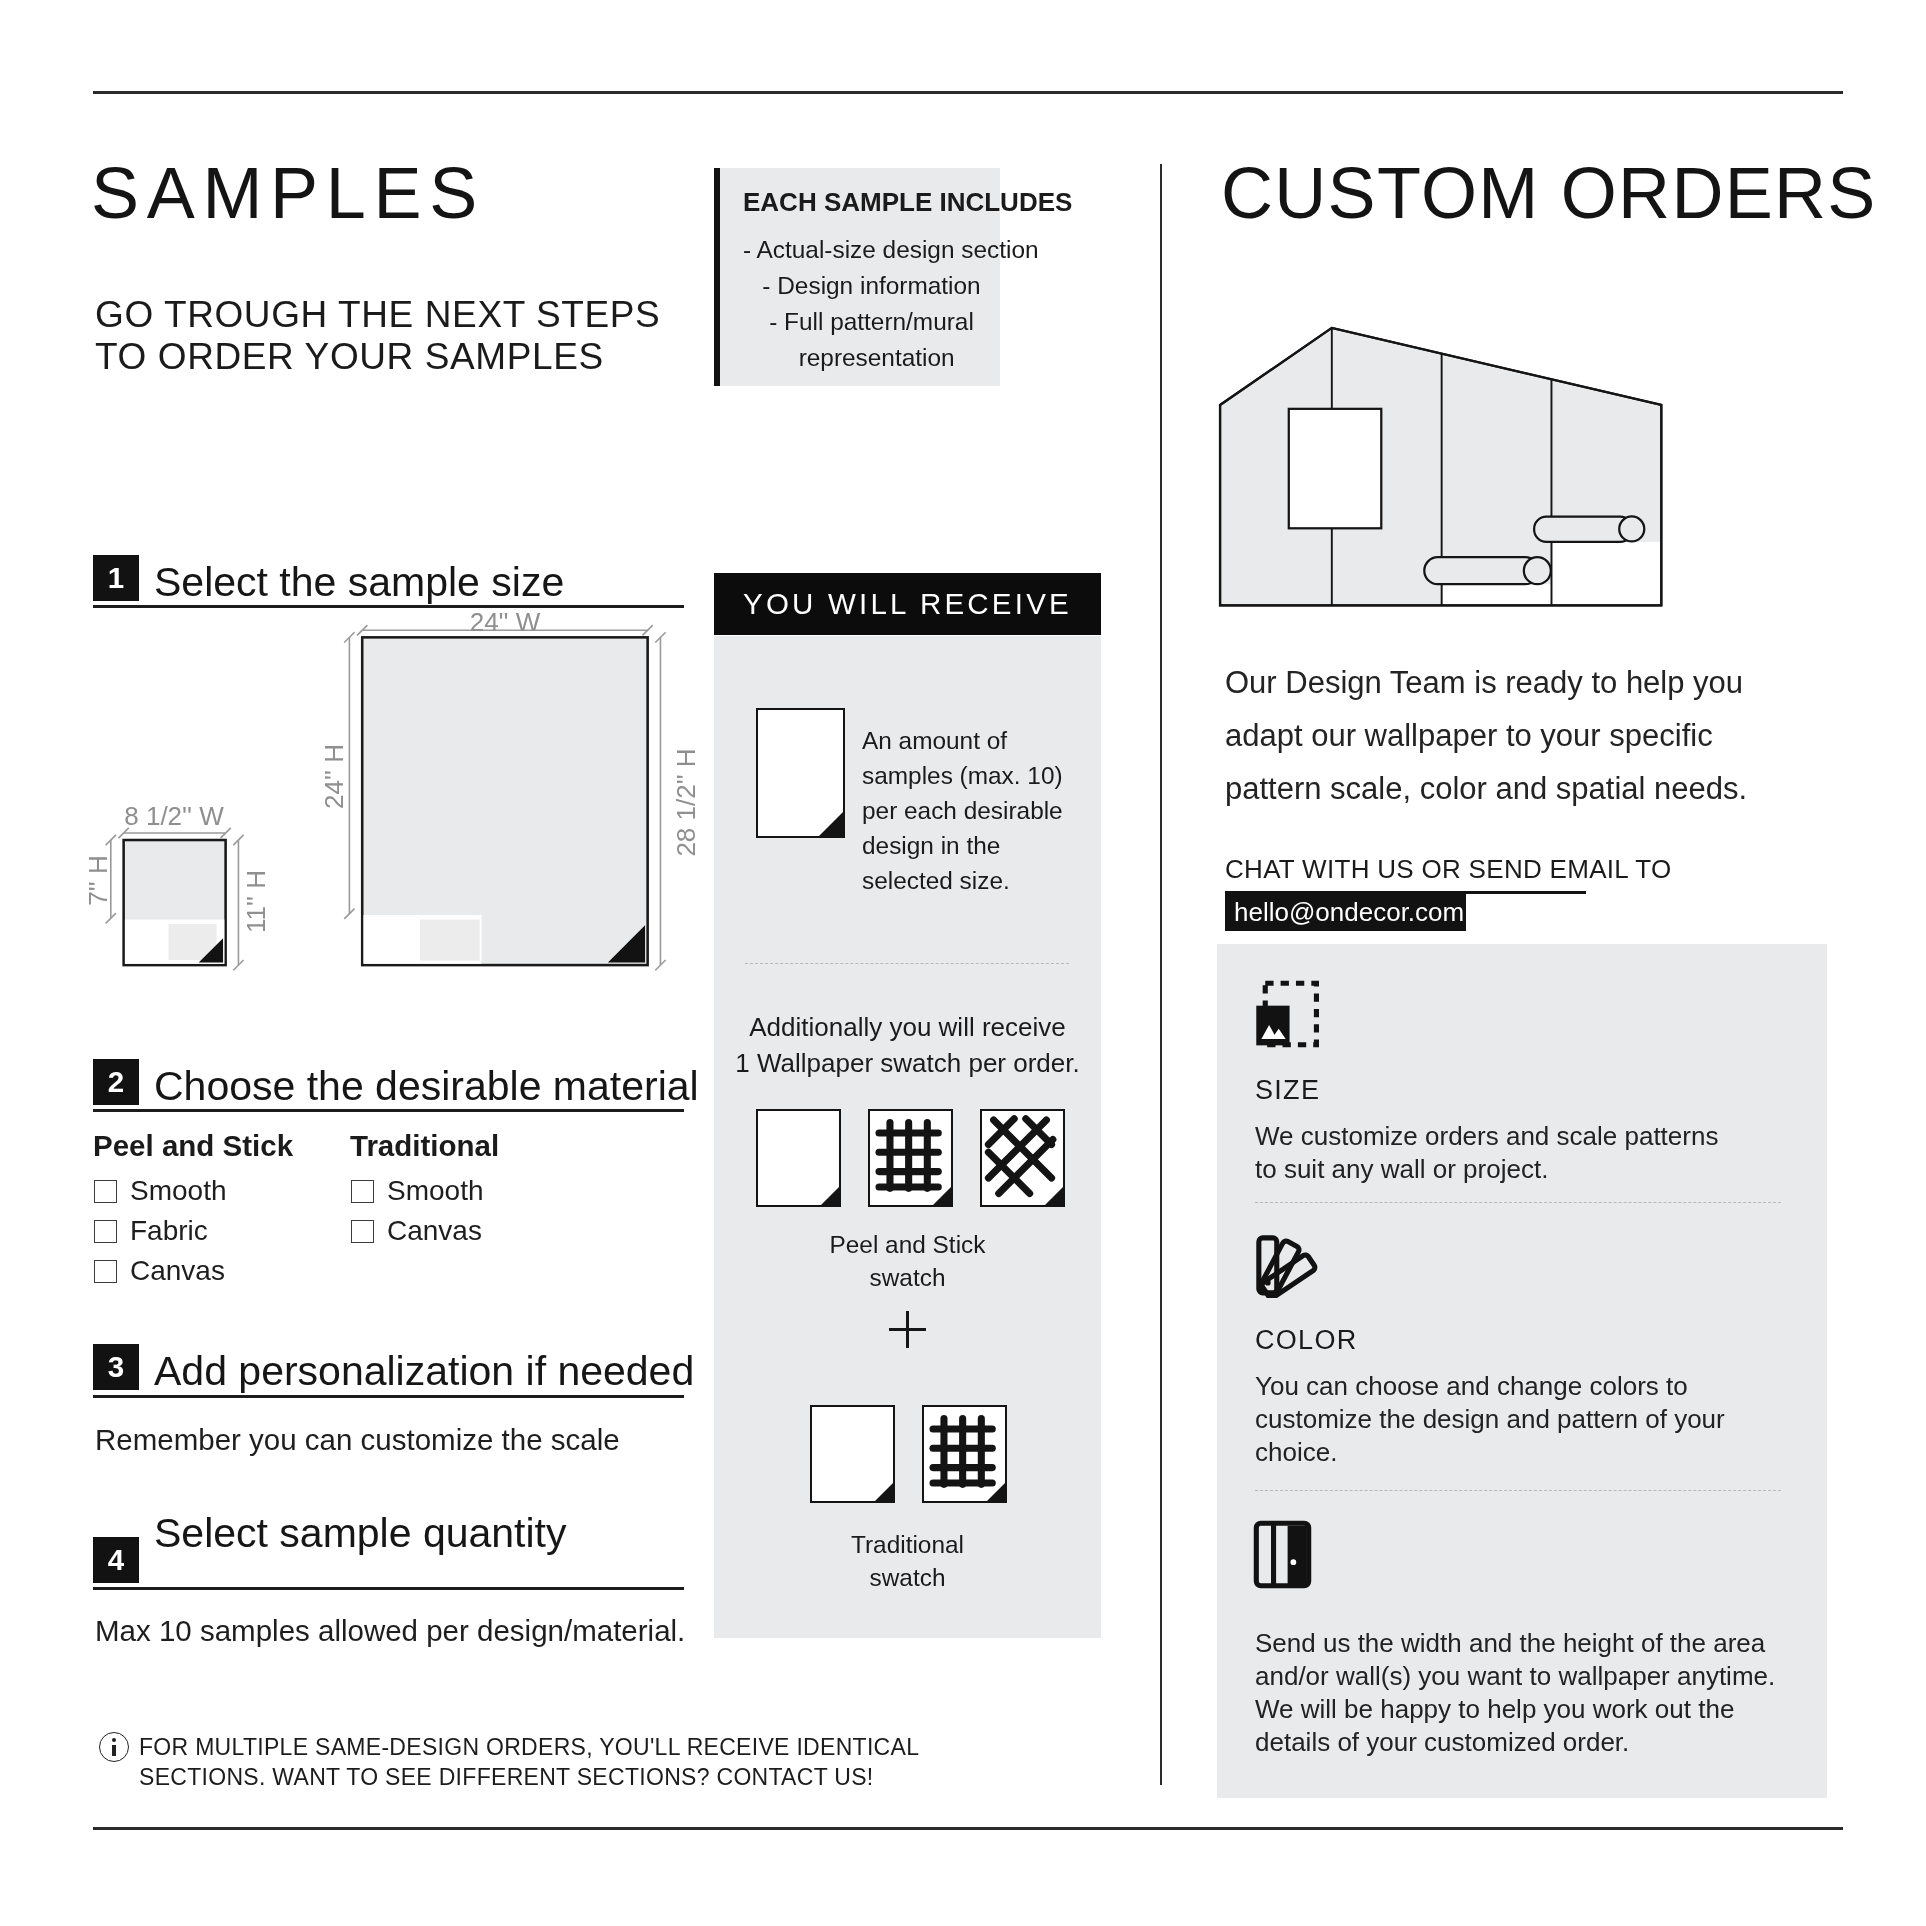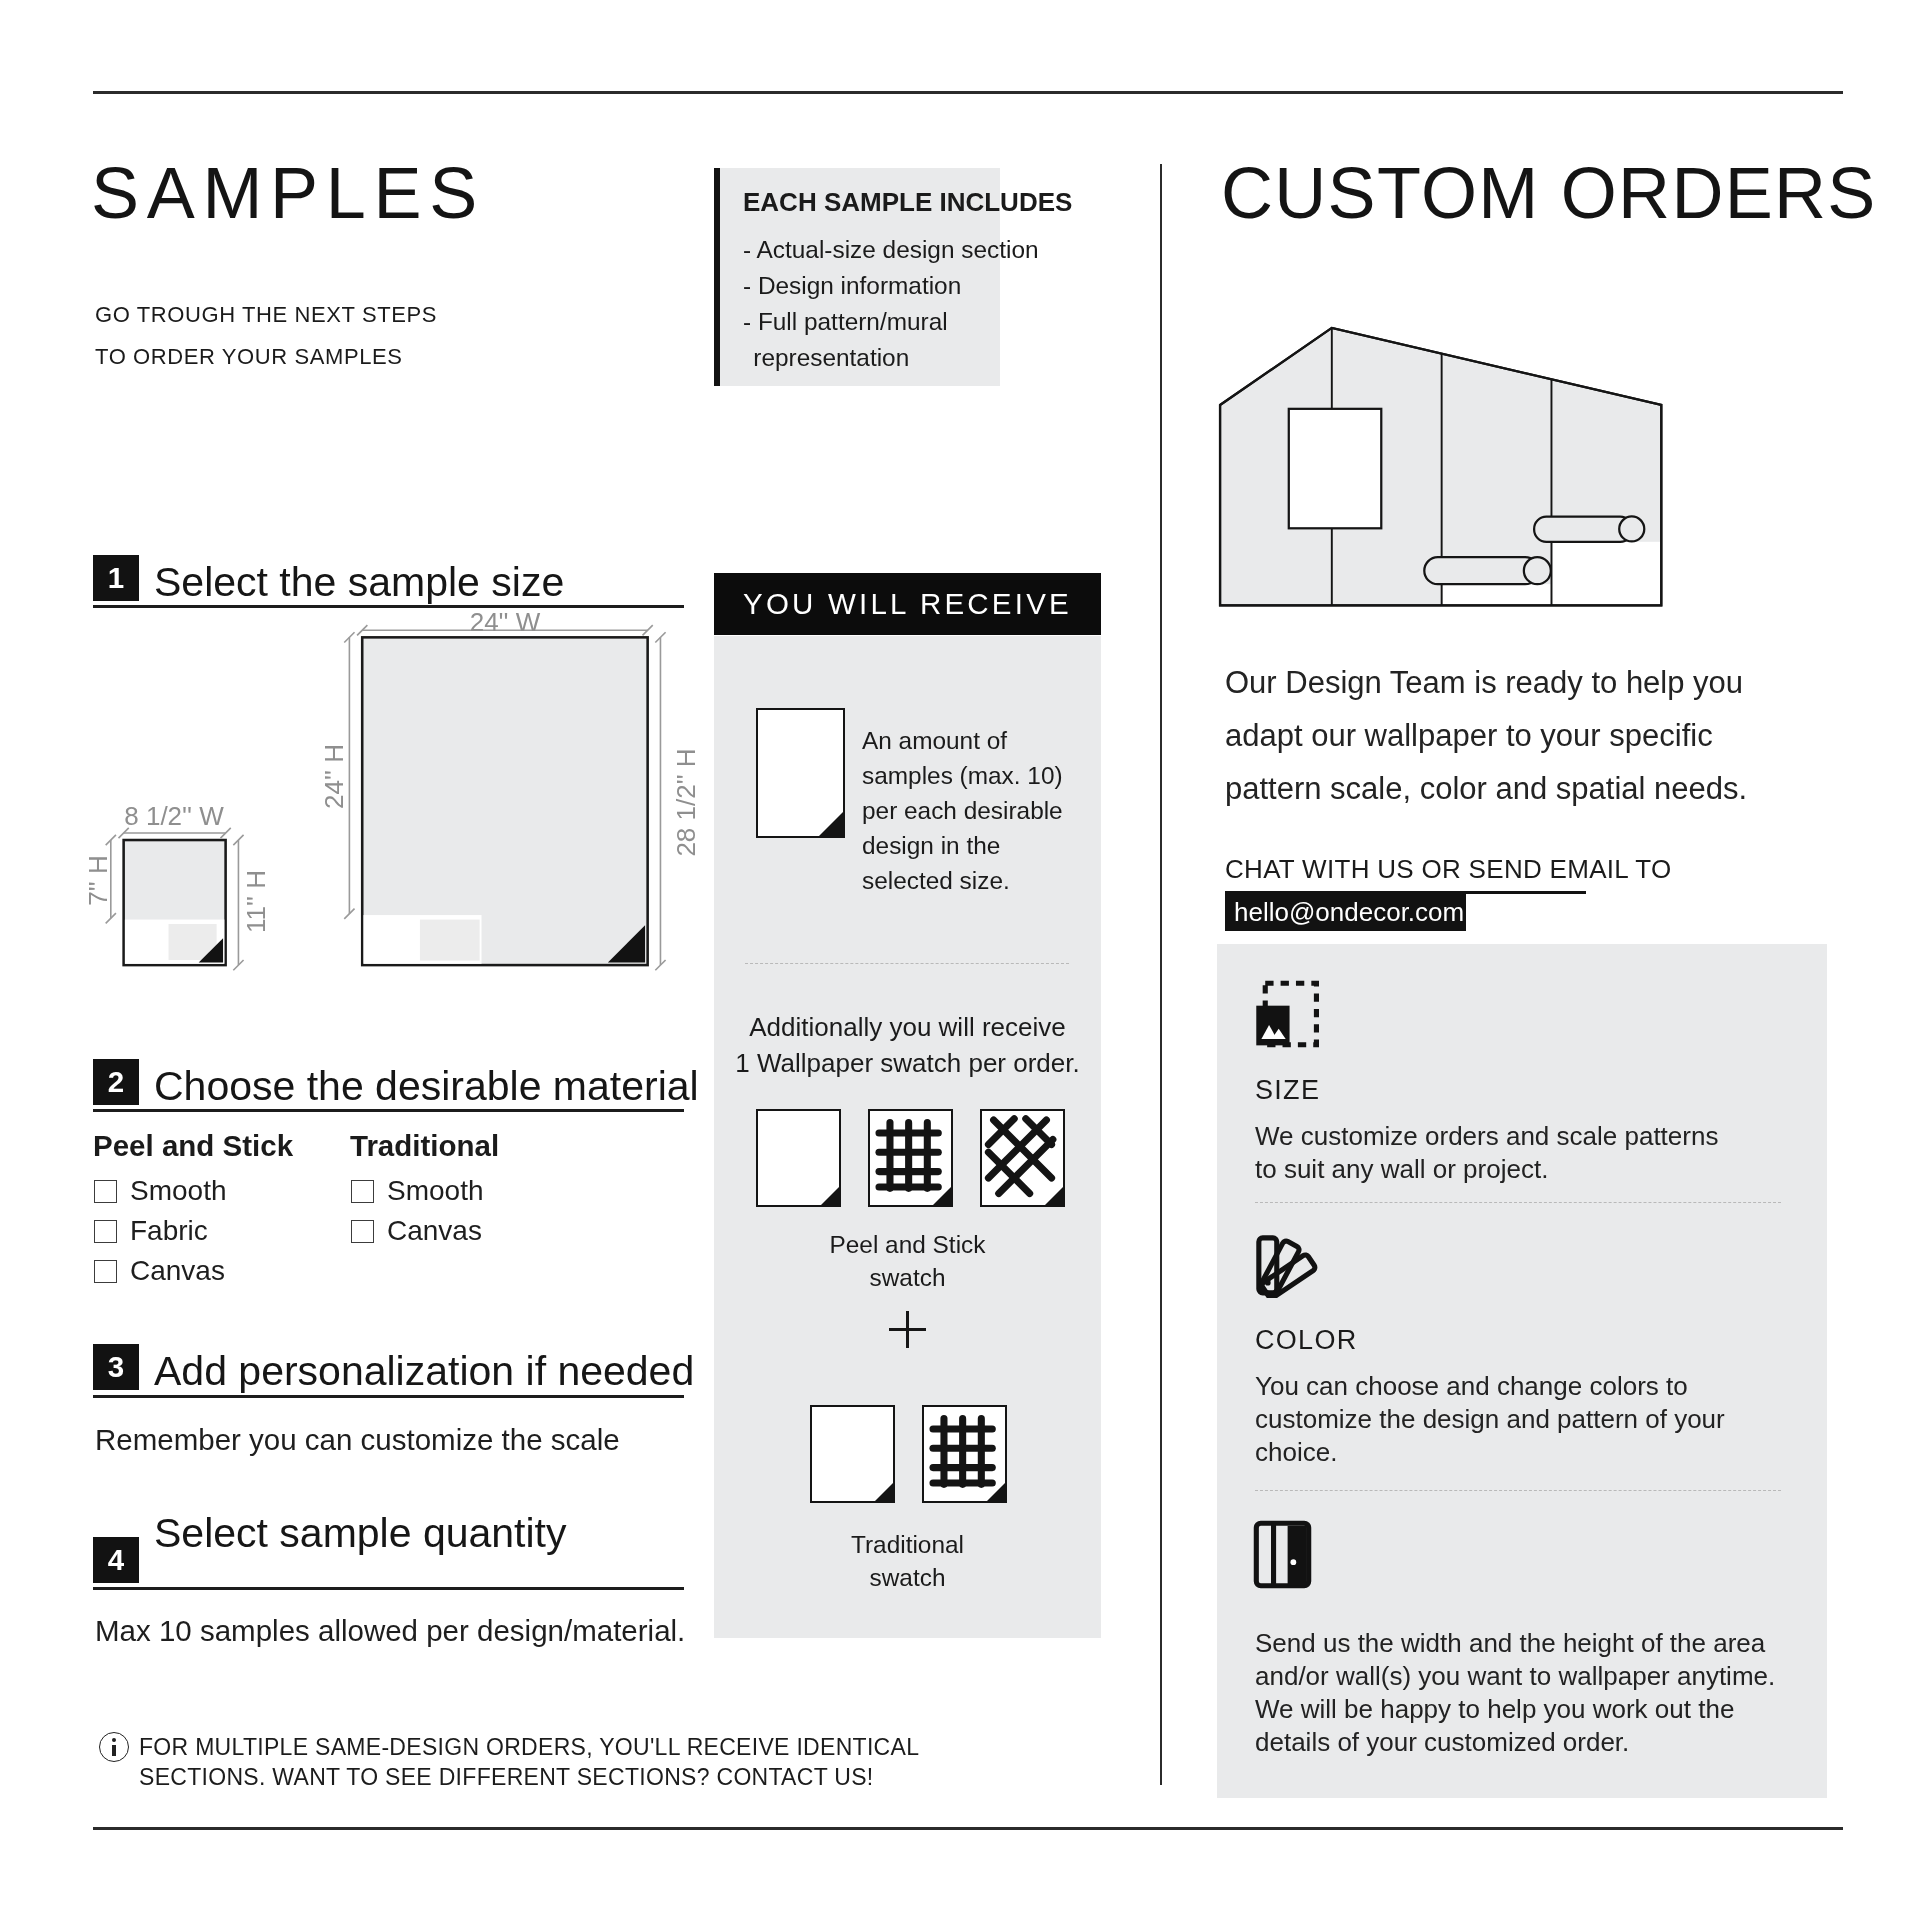--- a/index.html
+++ b/index.html
@@ -11,25 +11,25 @@
   .nowrap{white-space:nowrap;}
   .rule{position:absolute;background:#2b2b2b;}
   
   #top-rule{left:93px;top:91px;width:1750px;height:2.6px;}
   #bottom-rule{left:93px;top:1827px;width:1750px;height:2.6px;}
   #divider-v{left:1160px;top:164px;width:1.9px;height:1621px;}
   
   .h1{position:absolute;font-size:72px;font-weight:300;color:#141414;}
   #samples-title{left:91px;top:152px;letter-spacing:7.7px;}
   #custom-title{left:1221px;top:152px;letter-spacing:1.3px;}
-  #samples-intro{left:95px;top:294px;font-size:22px;line-height:42px;font-weight:400;letter-spacing:0.6px;}
+  #samples-intro{left:95px;top:294px;font-size:37px;line-height:42px;font-weight:400;letter-spacing:0.6px;}
   
   #includes-bar{left:714px;top:168px;width:6.4px;height:218px;background:#121212;}
   #includes-box{left:720px;top:168px;width:280px;height:218px;background:#e9eaeb;}
-  #includes-box .in-pad{padding:19px 0 0 23px;}
+  #includes-box .in-pad{padding:19px 0 0 23px;text-align:center;}
   .inc-title{font-size:26px;font-weight:700;margin-bottom:14px;}
   .inc-item{font-size:24.4px;line-height:36px;font-weight:400;}
   .inc-item.indent{padding-left:10.3px;}
   
   .badge{position:absolute;width:46px;height:46px;background:#121212;color:#fff;
          display:flex;align-items:center;justify-content:center;font-size:29.5px;font-weight:600;}
   #badge-1{left:93px;top:555px;}
   #badge-2{left:93px;top:1059px;}
   #badge-3{left:93px;top:1344px;}
   #badge-4{left:93px;top:1537px;}

